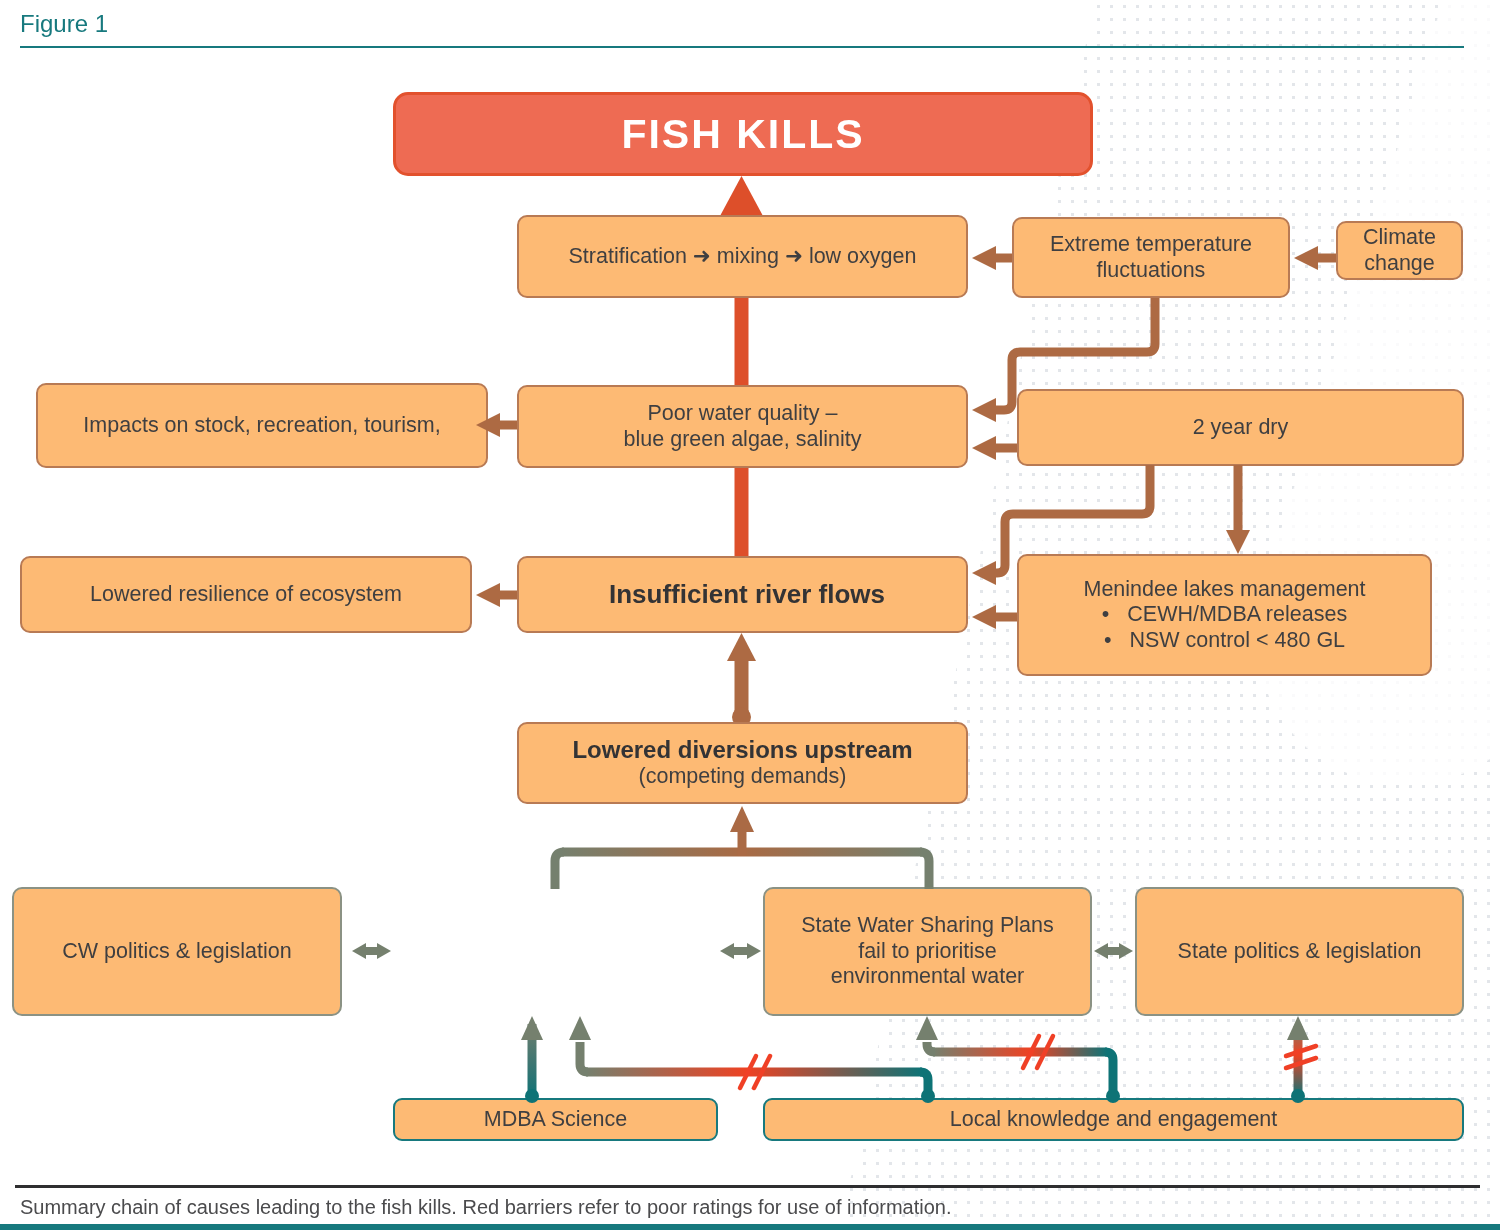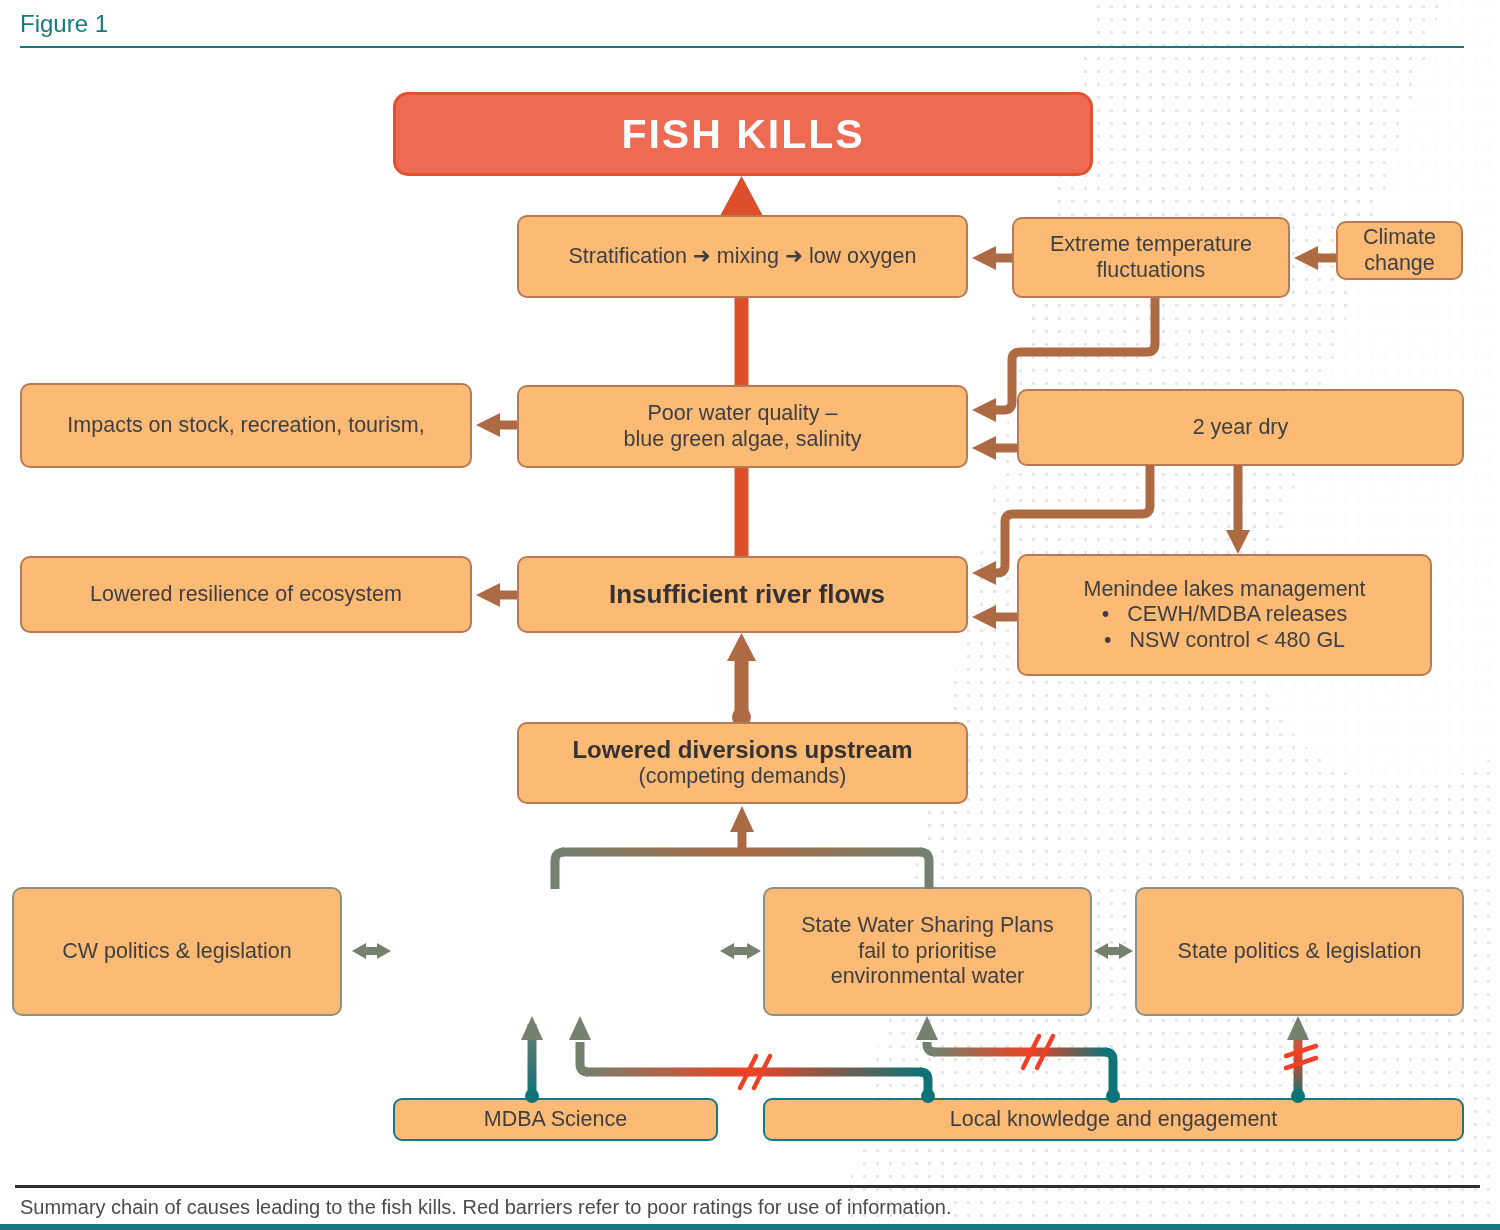--- a/index.html
+++ b/index.html
@@ -95,21 +95,21 @@
   <div class="box b-brown" style="left:1012px;top:217px;width:278px;height:81px">
     <div class="line">Extreme temperature</div>
     <div class="line">fluctuations</div>
   </div>
 
   <div class="box b-brown" style="left:1336px;top:221px;width:127px;height:59px">
     <div class="line">Climate</div>
     <div class="line">change</div>
   </div>
 
-  <div class="box b-brown" style="left:20px;top:383px;width:452px;height:85px">
+  <div class="box b-brown" style="left:36px;top:383px;width:452px;height:85px">
     <div class="line">Impacts on stock, recreation, tourism,</div>
   </div>
 
   <div class="box b-brown" style="left:517px;top:385px;width:451px;height:83px">
     <div class="line">Poor water quality –</div>
     <div class="line">blue green algae, salinity</div>
   </div>
 
   <div class="box b-brown" style="left:1017px;top:389px;width:447px;height:77px">
     <div class="line">2 year dry</div>

